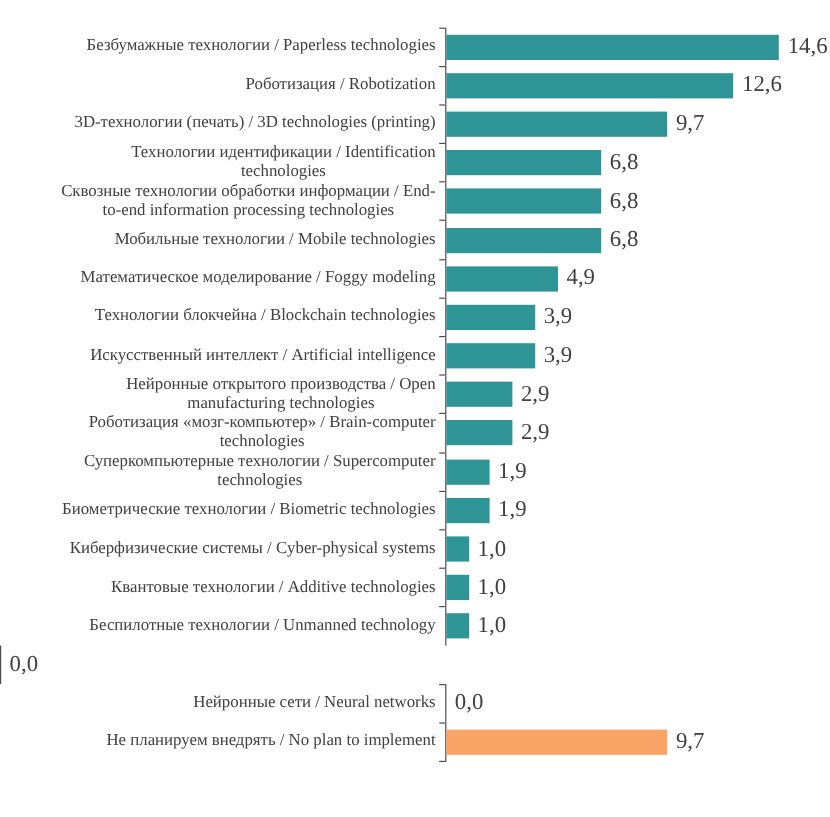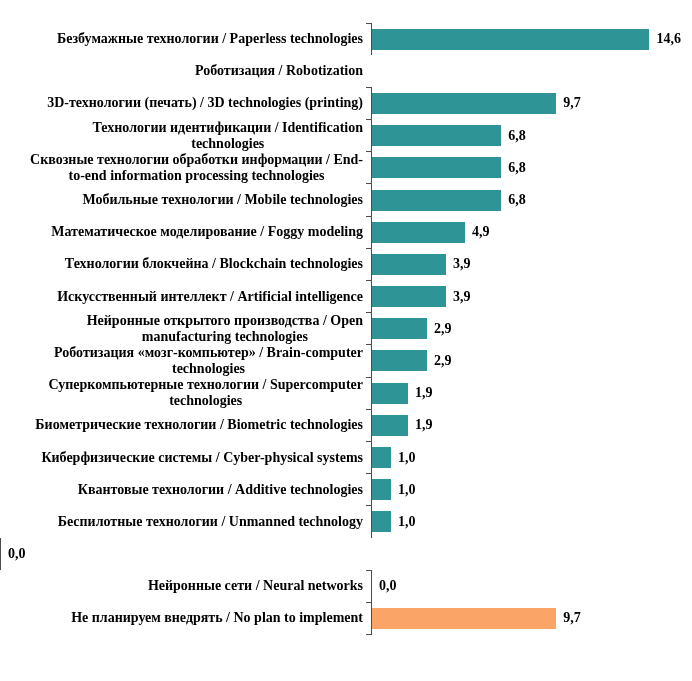--- a/index.html
+++ b/index.html
@@ -6,23 +6,22 @@
     margin: 0;
     padding: 0;
     background: #ffffff;
   }
   .page {
     position: relative;
     width: 692px;
     height: 681px;
     background: #ffffff;
     font-family: "Liberation Serif", "DejaVu Serif", serif;
-    color: #000000;
+    color: #404040;
     overflow: hidden;
-    font-weight: bold;
   }
   .chart {
     position: absolute;
     left: 0;
     top: 23px;
     width: 692px;
   }
   .row {
     display: flex;
     height: 32.2px;
@@ -68,21 +67,21 @@
     bottom: -0.5px;
     width: 5px;
     height: 1px;
     background: #4d4d4d;
   }
   .bar {
     height: 21px;
     flex: 0 0 auto;
   }
   .value-label {
-    font-size: 14px;
+    font-size: 19px;
     margin-left: 7px;
     white-space: nowrap;
   }
 </style>
 </head>
 <body>
 
 <div class="page">
   <div class="chart">
     <div id="rows">
@@ -92,20 +91,24 @@
           </div>
           <div class="bar-area">
             <div class="bar" style="width: 277.4px; background: rgb(47, 148, 150);"></div>
             <span class="value-label">14,6</span>
           </div>
         </div>
         <div class="row">
           <div class="label-cell">
             <span class="label-text">Роботизация / Robotization</span>
           </div>
+          <div class="bar-area">
+            <div class="bar" style="width: 239.4px; background: rgb(47, 148, 150);"></div>
+            <span class="value-label">12,6</span>
+          </div>
         </div>
         <div class="row">
           <div class="label-cell">
             <span class="label-text">3D-технологии (печать) / 3D technologies (printing)</span>
           </div>
           <div class="bar-area">
             <div class="bar" style="width: 184.3px; background: rgb(47, 148, 150);"></div>
             <span class="value-label">9,7</span>
           </div>
         </div>

